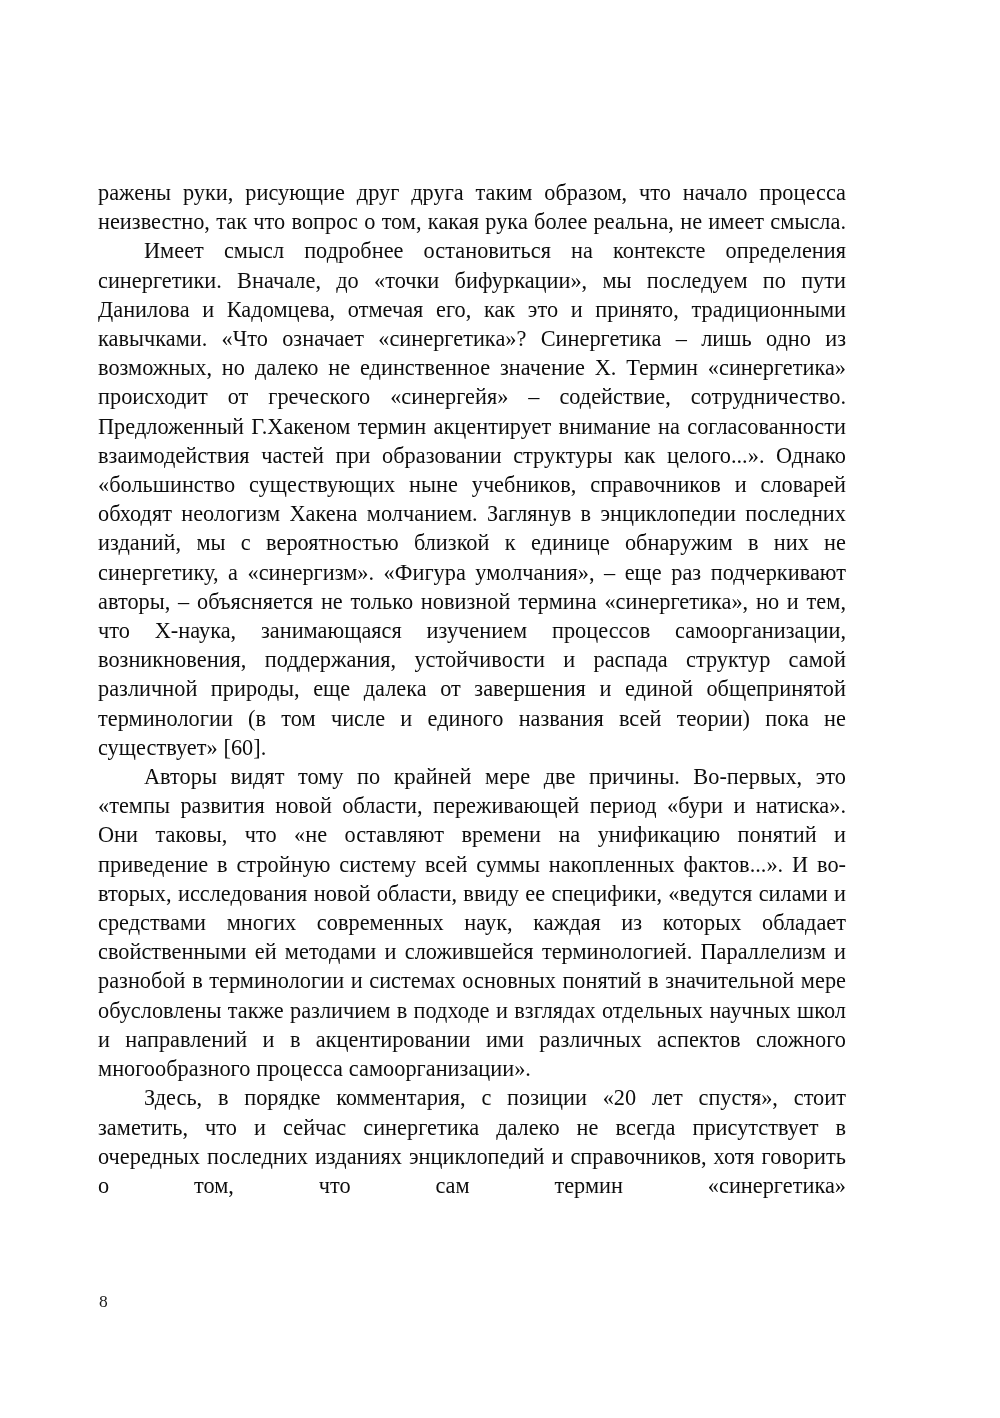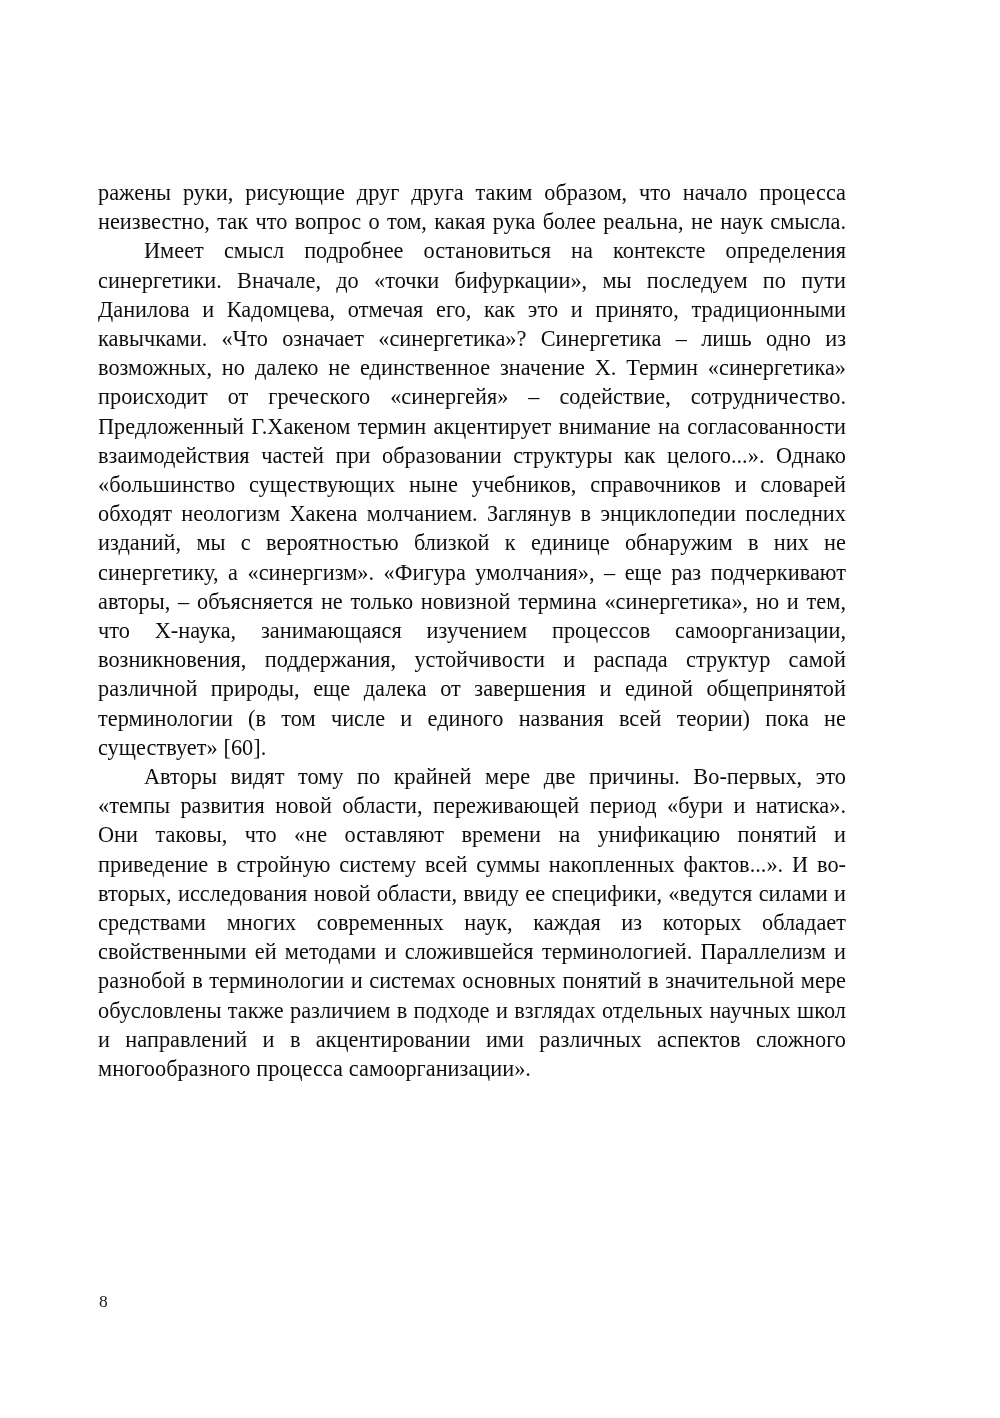--- a/index.html
+++ b/index.html
@@ -52,24 +52,25 @@
     color: #1a1a1a;
   }
 </style>
 </head>
 <body>
 
 <div class="page">
 
   <div class="text-block">
 
-    <p class="para no-indent continues">ражены руки, рисующие друг друга таким образом, что начало процесса неизвестно, так что вопрос о том, какая рука более реальна, не наук смысла.</p>
+    <p class="para no-indent continues">ражены руки, рисующие друг друга таким образом, что начало процесса неизвестно, так что вопрос о том, какая рука более реальна, не имеет смысла.</p>
 
     <p class="para">Имеет смысл подробнее остановиться на контексте определения синергетики. Вначале, до «точки бифуркации», мы последуем по пути Данилова и Кадомцева, отмечая его, как это и принято, традиционными кавычками. «Что означает «синергетика»? Синергетика ‒ лишь одно из возможных, но далеко не единственное значение Х. Термин «синергетика» происходит от греческого «синергейя» ‒ содействие, сотрудничество. Предложенный Г.Хакеном термин акцентирует внимание на согласованности взаимодействия частей при образовании структуры как целого...». Однако «большинство существующих ныне учебников, справочников и словарей обходят неологизм Хакена молчанием. Заглянув в энциклопедии последних изданий, мы с вероятностью близкой к единице обнаружим в них не синергетику, а «синергизм». «Фигура умолчания», ‒ еще раз подчеркивают авторы, ‒ объясняется не только новизной термина «синергетика», но и тем, что Х-наука, занимающаяся изучением процессов самоорганизации, возникновения, поддержания, устойчивости и распада структур самой различной природы, еще далека от завершения и единой общепринятой терминологии (в том числе и единого названия всей теории) пока не существует» [60].</p>
 
     <p class="para">Авторы видят тому по крайней мере две причины. Во-первых, это «темпы развития новой области, переживающей период «бури и натиска». Они таковы, что «не оставляют времени на унификацию понятий и приведение в стройную систему всей суммы накопленных фактов...». И во-вторых, исследования новой области, ввиду ее специфики, «ведутся силами и средствами многих современных наук, каждая из которых обладает свойственными ей методами и сложившейся терминологией. Параллелизм и разнобой в терминологии и системах основных понятий в значительной мере обусловлены также различием в подходе и взглядах отдельных научных школ и направлений и в акцентировании ими различных аспектов сложного многообразного процесса самоорганизации».</p>
 
+    <p class="para continues">Здесь, в порядке комментария, с позиции «20 лет спустя», стоит заметить, что и сейчас синергетика далеко не всегда присутствует в очередных последних изданиях энциклопедий и справочников, хотя говорить о том, что сам термин «синергетика»</p>
 
   </div>
 
   <div class="page-number">8</div>
 
 </div>
 
 </body></html>

